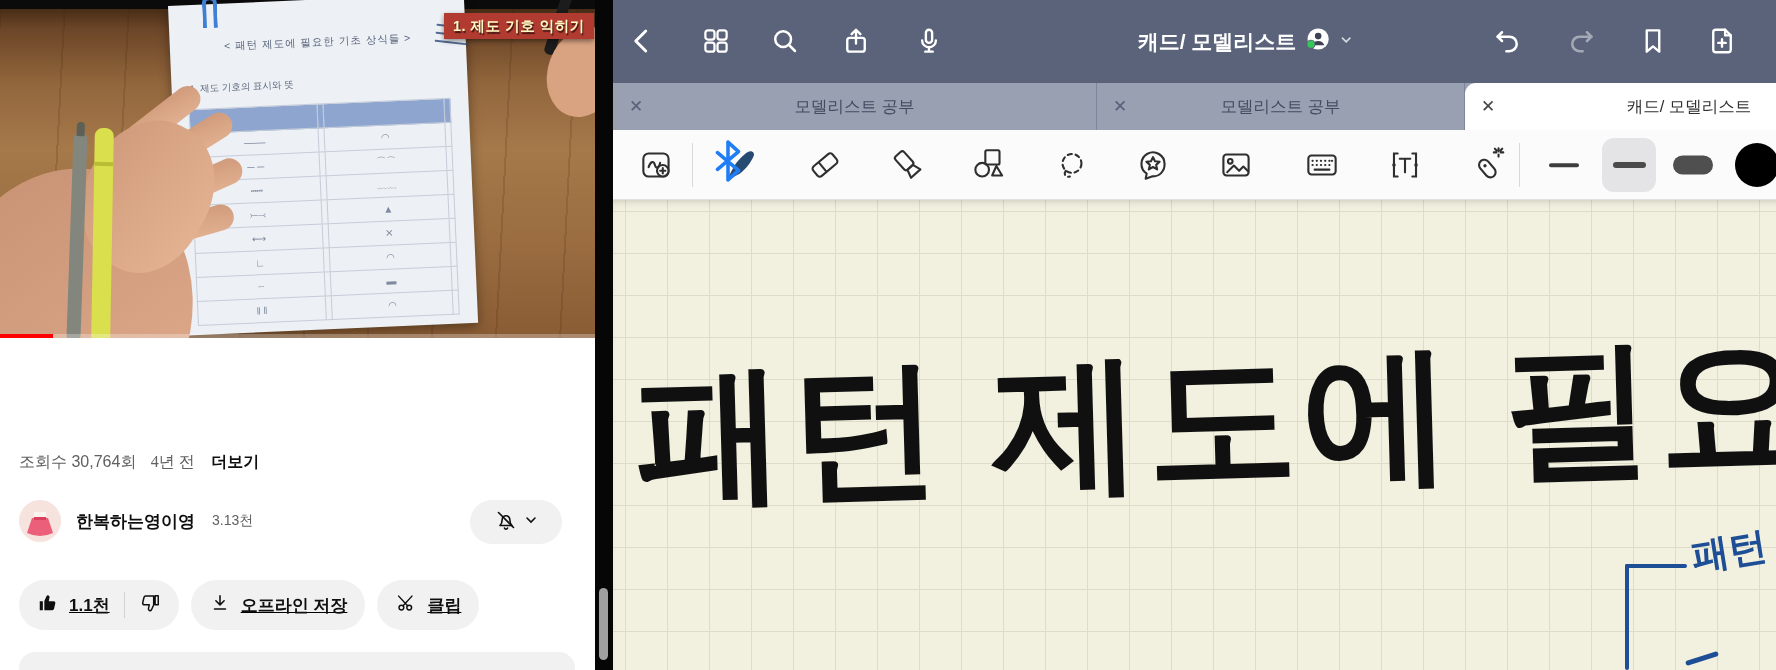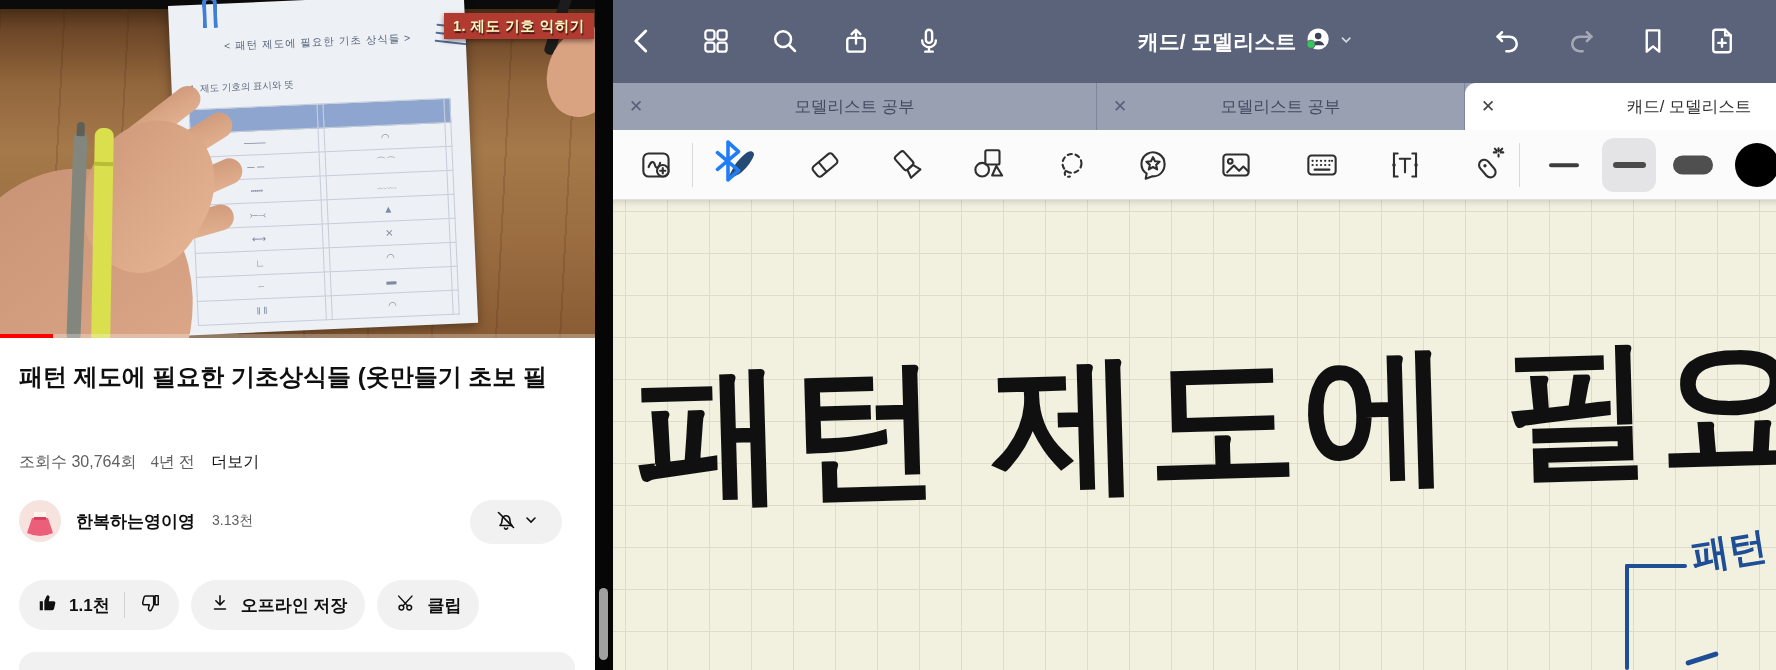--- a/index.html
+++ b/index.html
@@ -58,30 +58,30 @@
     background:#b23b31; color:#fef9c3; font-weight:bold; font-size:14.5px; letter-spacing:.5px; white-space:nowrap;
     text-shadow:1px 1.5px 1px rgba(0,0,0,.65); box-shadow:0 2px 5px rgba(0,0,0,.45); }
 
   .progress-track { position:absolute; left:0; bottom:0; width:100%; height:4px; background:rgba(255,255,255,.28); }
   .progress-fill  { position:absolute; left:0; bottom:0; width:53px; height:4px; background:#f00; }
 
   .yt-title { position:absolute; left:19px; top:358px; width:560px; font-size:24px; font-weight:bold;
     line-height:37px; color:#0f0f0f; }
   .yt-meta { position:absolute; left:19px; top:452px; font-size:16px; color:#606060; white-space:nowrap; }
   .yt-meta .age { margin-left:10px;font-family:Liberation Serif, serif; }
-  .yt-meta .more { margin-left:12px; color:#0f0f0f; font-weight:normal; }
+  .yt-meta .more { margin-left:12px; color:#0f0f0f; font-weight:bold; }
 
   .avatar { position:absolute; left:19px; top:500px; width:42px; height:42px; border-radius:50%;
     background:#f7e9e6; overflow:hidden; }
   .ch-name { position:absolute; left:76px; top:510px; font-size:17px; font-weight:bold; color:#0f0f0f; white-space:nowrap; }
   .ch-subs { position:absolute; left:212px; top:512px; font-size:14px; color:#606060; }
   .bell-pill { position:absolute; left:470px; top:500px; width:92px; height:44px; border-radius:22px;
     background:#f1f1f1; display:flex; align-items:center; justify-content:center; gap:6px; }
 
-  .actions { position:absolute; left:19px; top:580px; height:50px; display:flex; gap:12px; }
+  .actions { position:absolute; left:19px; top:580px; height:50px; display:flex; gap:12px;text-decoration:underline; }
   .pill { display:inline-flex; align-items:center; gap:10px; height:50px; padding:0 18px;
     background:#f1f1f1; border-radius:25px; font-size:17px; font-weight:bold; color:#0f0f0f; white-space:nowrap; }
   .pill .vdiv { width:1px; height:26px; background:#d2d2d2; margin:0 4px; }
 
   .comments-sliver { position:absolute; left:19px; top:652px; width:556px; height:30px;
     background:#f1f1f1; border-radius:16px 16px 0 0; }
 
   
   .gap { position:absolute; left:595px; top:0; width:18px; height:670px; background:#060606; }
   .scrollbar { position:absolute; left:599px; top:588px; width:9px; height:72px; border-radius:4.5px; background:#a0a0a0; }
@@ -227,21 +227,20 @@
       <div class="pen-yellow"></div>
       <div class="stylus"></div>
       <div class="stylus-hand"></div>
 
       <div class="chapter-banner">1. 제도 기호 익히기</div>
       <div class="progress-track"></div>
       <div class="progress-fill"></div>
     </div>
 
     <div class="yt-title">
-      <div>패턴 제도에 필요한 기초상식들 (옷만들기 초보 필</div>
     </div>
 
     <div class="yt-meta">
       <span>조회수 30,764회</span>
       <span class="age">4년 전</span>
       <span class="more">더보기</span>
     </div>
 
     <div class="avatar">
       <svg viewBox="0 0 42 42" width="42" height="42">

